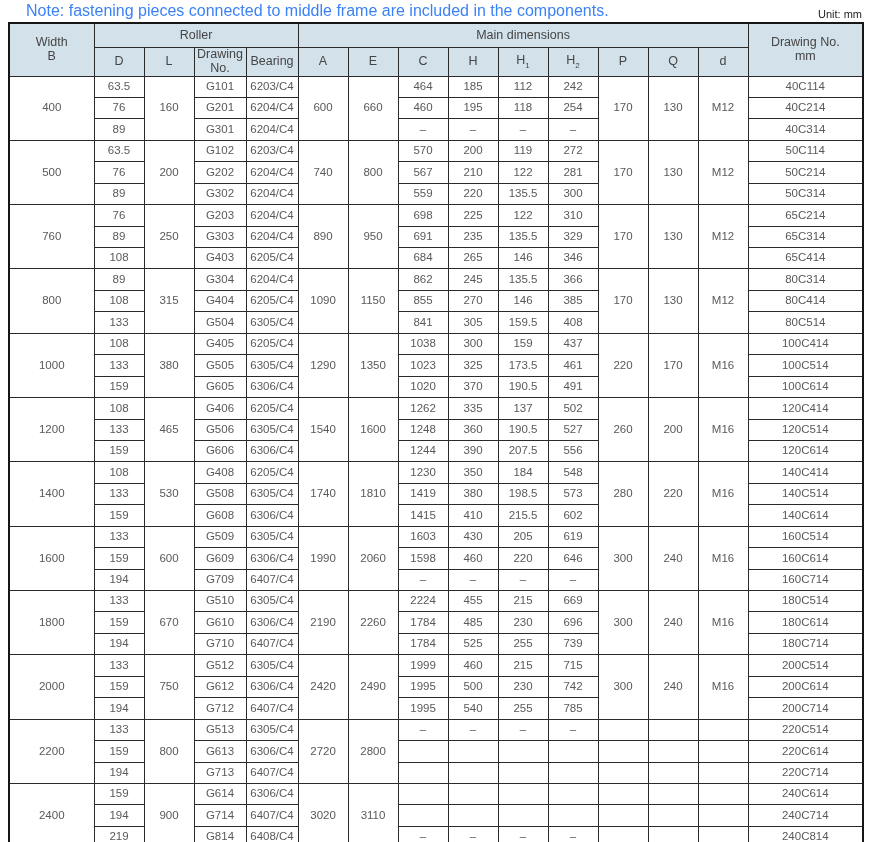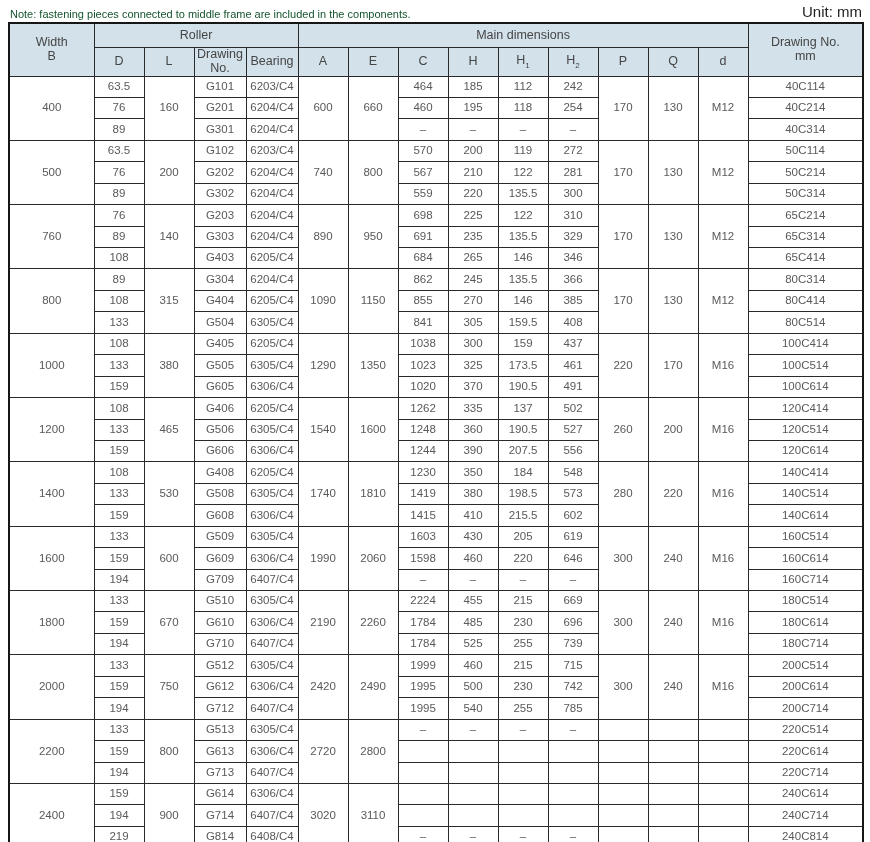--- a/index.html
+++ b/index.html
@@ -10,25 +10,26 @@
     overflow: hidden;
   }
   .topbar {
     display: flex;
     justify-content: space-between;
     align-items: flex-end;
     padding: 4px 8px 2px 10px;
     height: 16px;
   }
   .note {
+    font-size: 16px;
+    color: #3b82f6;
+    margin-left: 16px;
+  }
+  .unit {
     font-size: 11px;
-    color: #14532d;
-  }
-  .unit {
-    font-size: 15px;
     color: #1f1f1f;
   }
   table.spec {
     border-collapse: collapse;
     table-layout: fixed;
     width: 854px;
     margin: 0 8px;
     border: 2px solid #161616;
   }
   table.spec th, table.spec td {
@@ -178,21 +179,21 @@
         <td>6204/C4</td>
         <td>559</td>
         <td>220</td>
         <td>135.5</td>
         <td>300</td>
         <td>50C314</td>
       </tr>
       <tr>
         <td rowspan="3">760</td>
         <td>76</td>
-        <td rowspan="3">140</td>
+        <td rowspan="3">250</td>
         <td>G203</td>
         <td>6204/C4</td>
         <td rowspan="3">890</td>
         <td rowspan="3">950</td>
         <td>698</td>
         <td>225</td>
         <td>122</td>
         <td>310</td>
         <td rowspan="3">170</td>
         <td rowspan="3">130</td>

